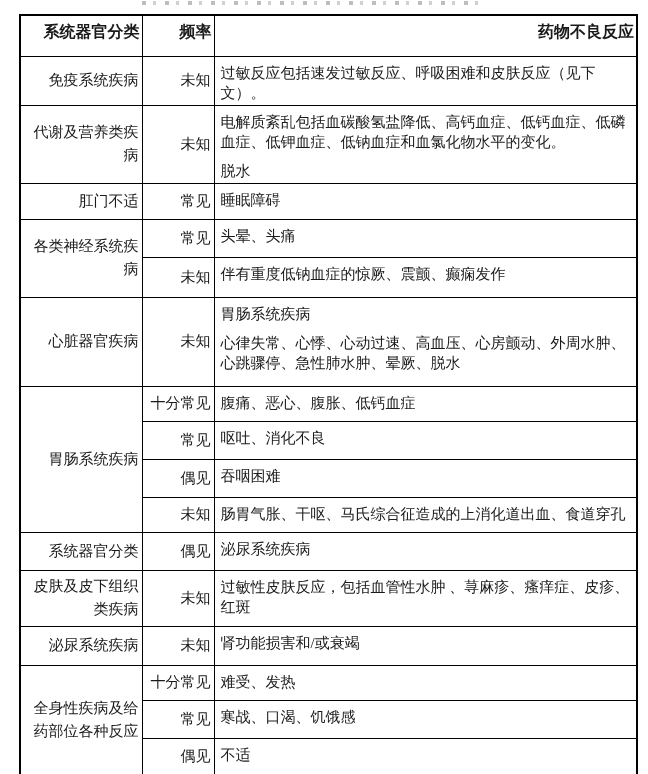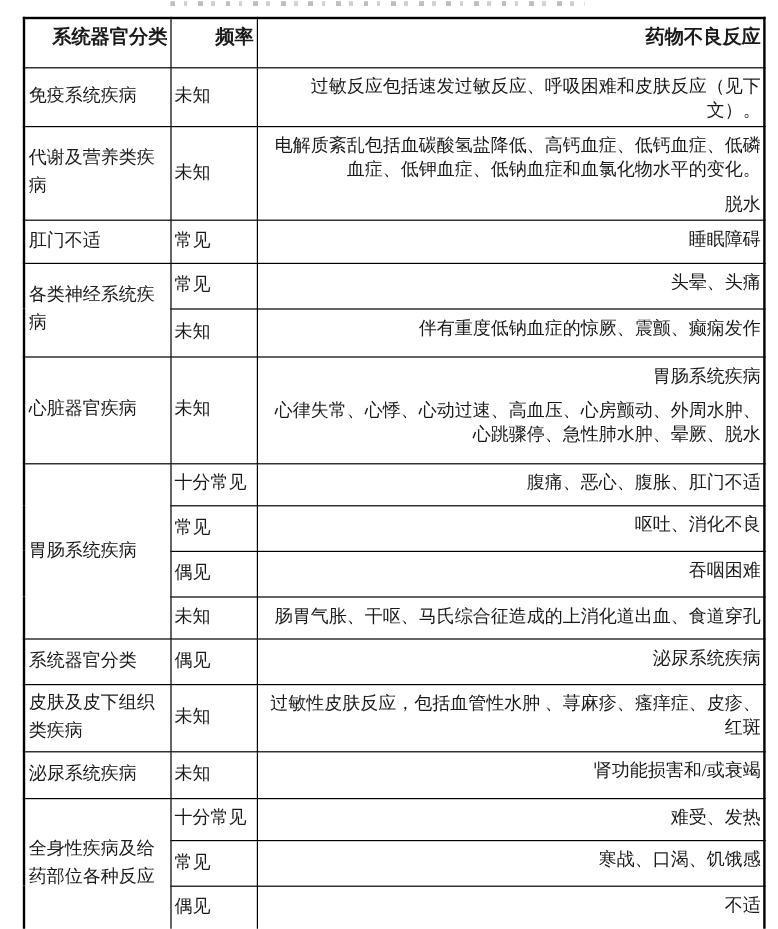--- a/index.html
+++ b/index.html
@@ -43,28 +43,28 @@
   .adr th {
     font-weight: bold;
     font-size: 16px;
     text-align: right;
     vertical-align: top;
     padding: 6px 2px 0 2px;
     line-height: 20px;
     font-family: Liberation Serif, serif;
   }
   td.organ, td.freq {
-    text-align: left;
+    text-align: right;
     vertical-align: middle;
     font-size: 15px;
     padding: 2px 3px;
     line-height: 23px;
   }
   td.rx {
-    text-align: right;
+    text-align: left;
     vertical-align: top;
     font-size: 15px;
     padding: 6px 2px 2px 6px;
   }
   .para {
     margin: 0;
     white-space: pre-wrap;
     line-height: 20px;
   }
   .para + .para {
@@ -137,21 +137,21 @@
         <p class="para">胃肠系统疾病</p>
         <p class="para">心律失常、心悸、心动过速、高血压、心房颤动、外周水肿、
 心跳骤停、急性肺水肿、晕厥、脱水</p>
       </td>
     </tr>
 
     <tr style="height:35px">
       <td class="organ" rowspan="4">胃肠系统疾病</td>
       <td class="freq">十分常见</td>
       <td class="rx">
-        <p class="para">腹痛、恶心、腹胀、肛门不适</p>
+        <p class="para">腹痛、恶心、腹胀、低钙血症</p>
       </td>
     </tr>
     <tr style="height:38px">
       <td class="freq">常见</td>
       <td class="rx">
         <p class="para">呕吐、消化不良</p>
       </td>
     </tr>
     <tr style="height:38px">
       <td class="freq">偶见</td>

